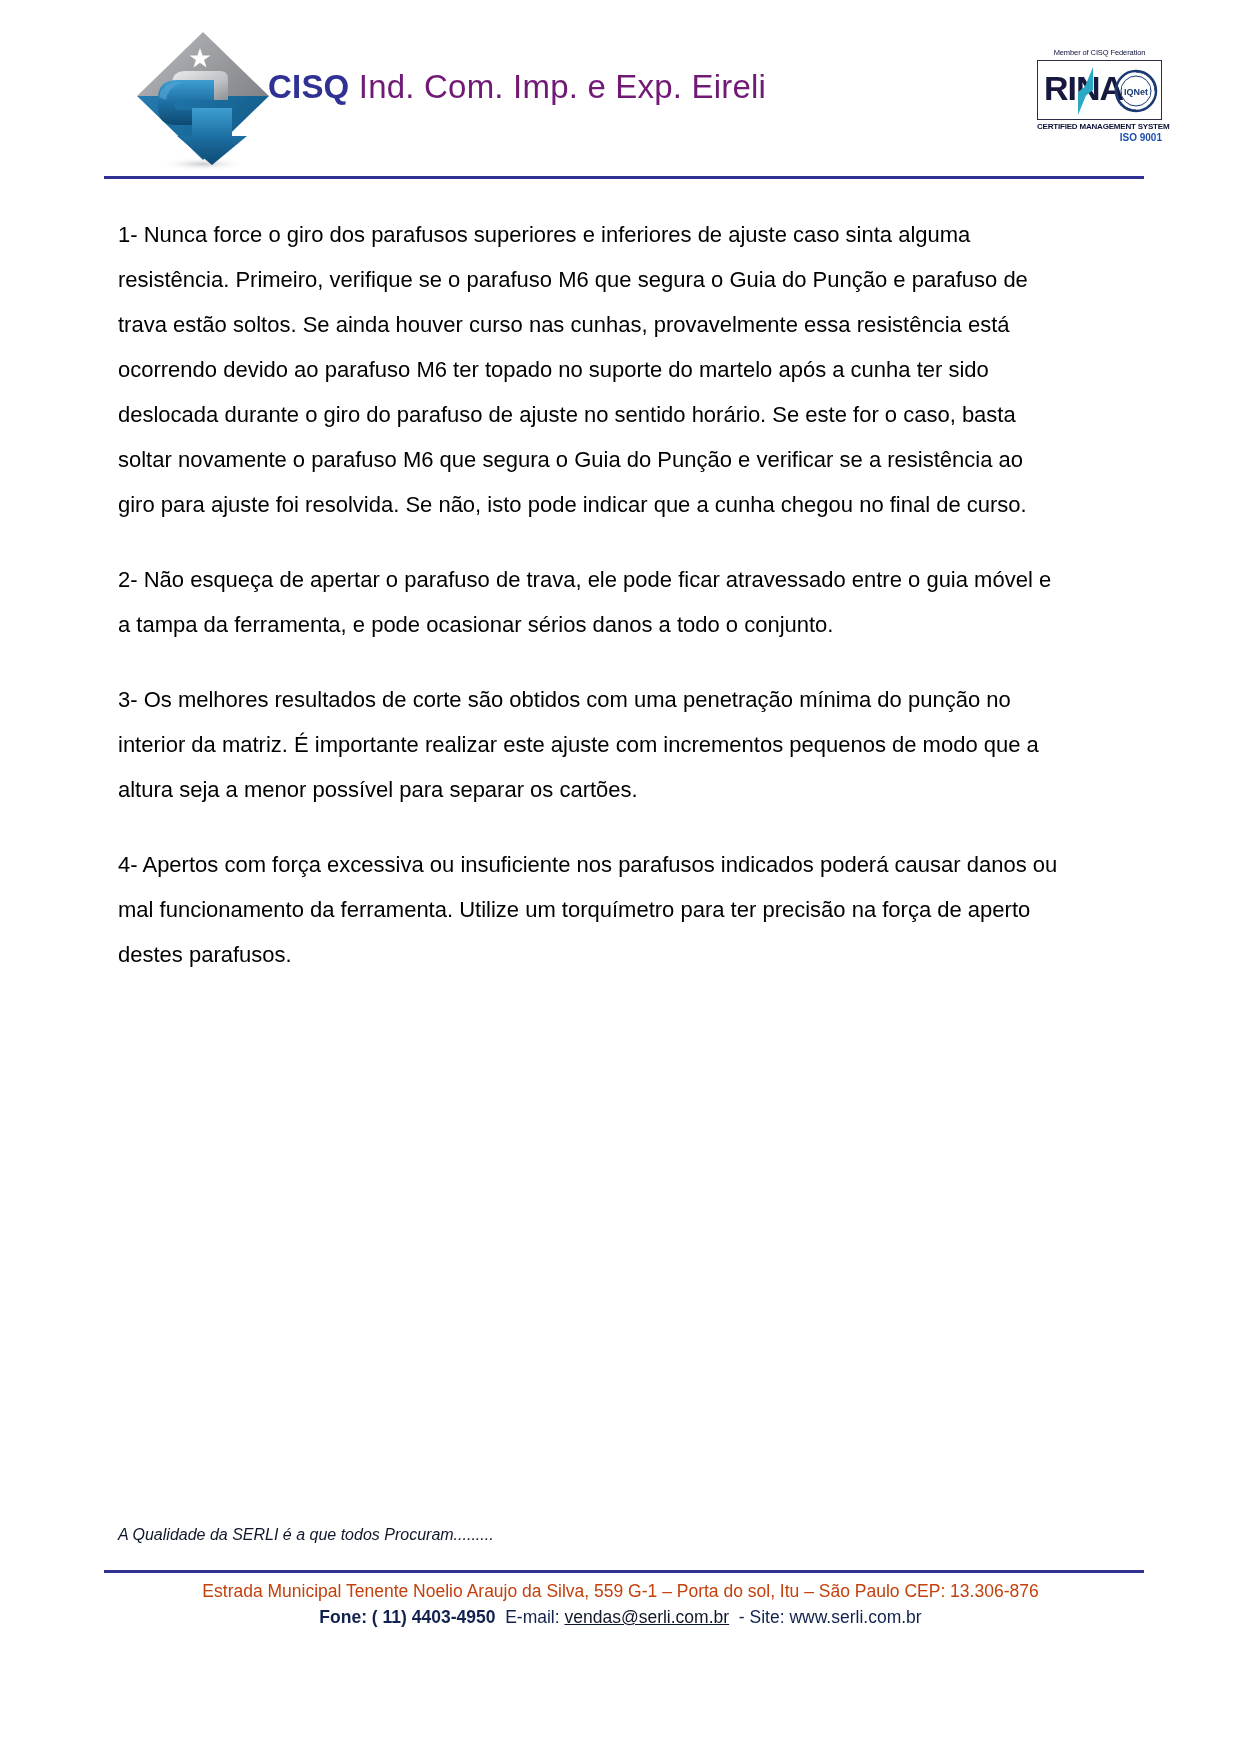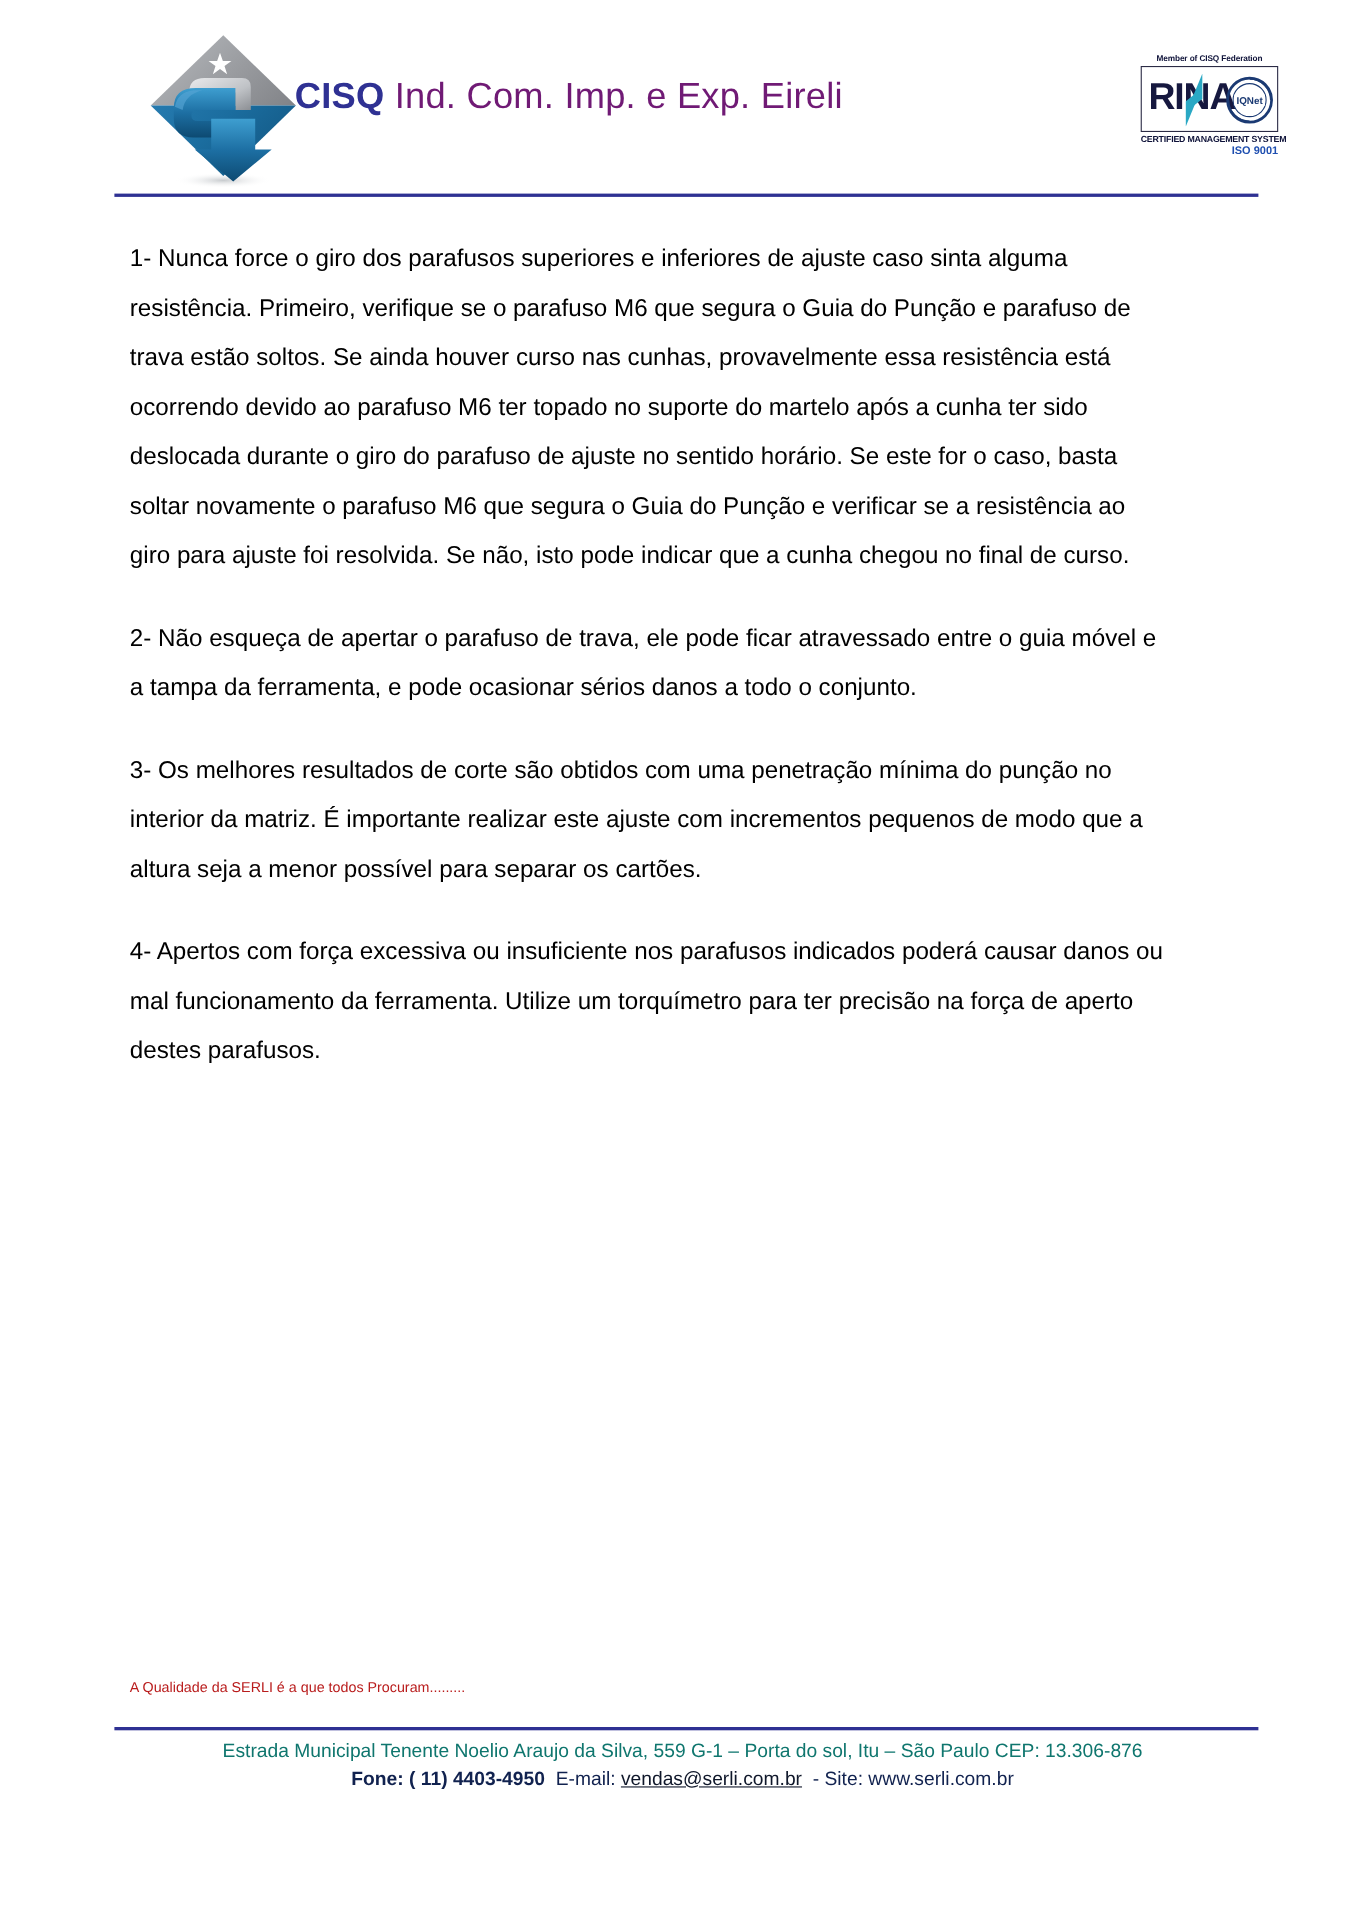--- a/index.html
+++ b/index.html
@@ -61,21 +61,21 @@
   
   .cert-block {
     position: absolute;
     left: 1037px;
     top: 48px;
     width: 125px;
     height: 112px;
   }
   .cert-member {
     font-size: 7.5px;
-    font-weight: bold;
+    font-weight: normal;
     color: #0d1138;
     text-align: center;
     letter-spacing: -0.1px;
     line-height: 10px;
     white-space: nowrap;
   }
   .cert-box {
     margin-top: 2px;
     border: 1px solid #2b2b45;
     height: 58px;
@@ -169,41 +169,42 @@
     position: absolute;
     left: 0;
     bottom: 0;
     width: 1241px;
     height: 250px;
   }
   .tagline {
     position: absolute;
     left: 118px;
     top: 22px;
-    font-size: 13px;
-    color: #b91c1c;
+    font-size: 16px;
+    font-style: italic;
+    color: #0f172a;
     white-space: nowrap;
   }
   .footer-rule {
     position: absolute;
     left: 104px;
     top: 66px;
     width: 1040px;
     height: 3px;
     background: #2f3193;
   }
   .footer-address {
     position: absolute;
     left: 0;
     top: 74px;
     width: 1241px;
     text-align: center;
     font-size: 17.5px;
     line-height: 26px;
-    color: #0f766e;
+    color: #c2410c;
     white-space: nowrap;
   }
   .footer-contact {
     position: absolute;
     left: 0;
     top: 100px;
     width: 1241px;
     text-align: center;
     font-size: 17.5px;
     line-height: 26px;

